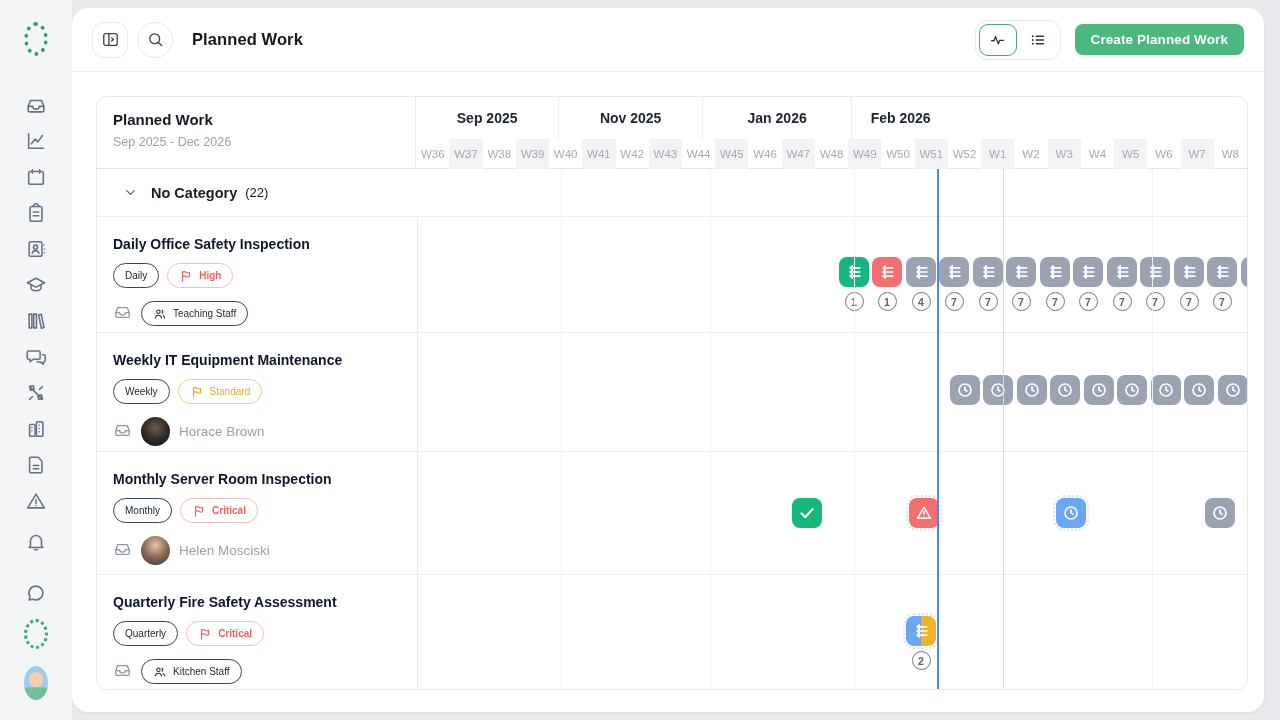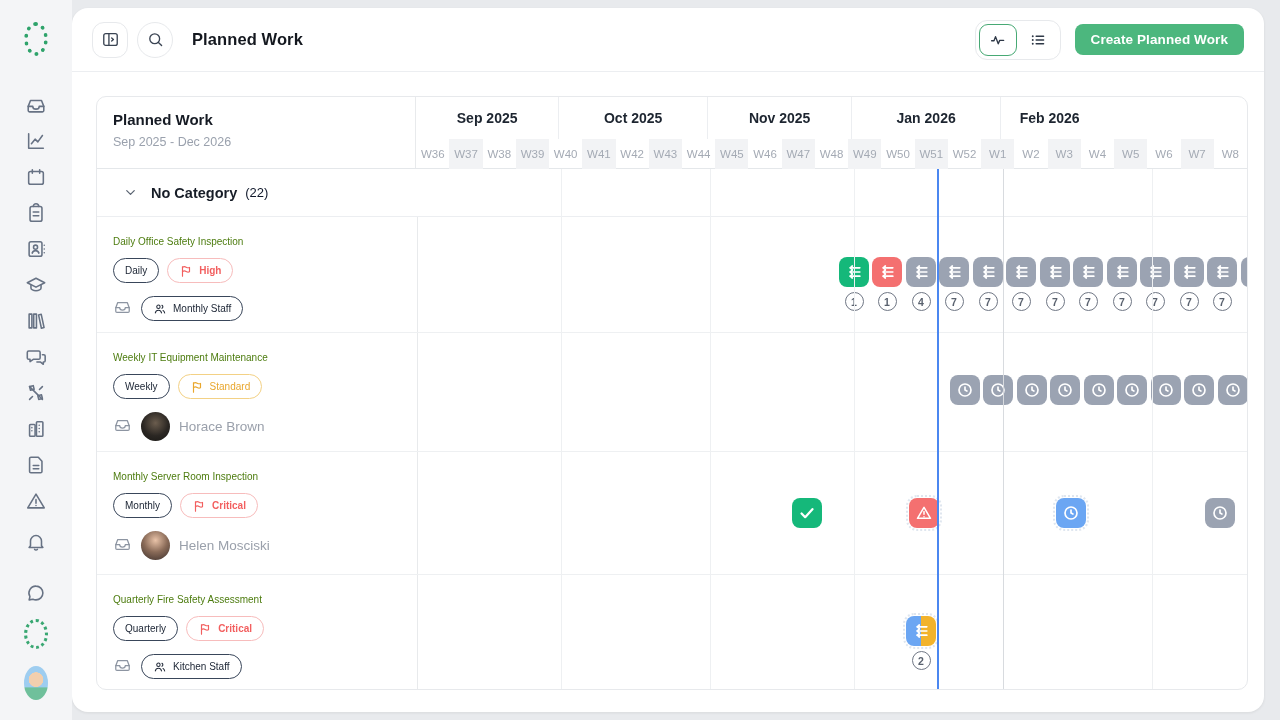--- a/index.html
+++ b/index.html
@@ -51,21 +51,21 @@
   .g-group { position:absolute; left:0; top:72px; width:100%; height:48px; display:flex; align-items:center;
              padding-left:26px; border-bottom:1px solid #eceef1; background:#fff; }
   .g-group svg { width:15px; height:15px; stroke:#5b6472; fill:none; stroke-width:2; stroke-linecap:round; stroke-linejoin:round; margin-right:13px; }
   .g-group .gl { font-size:14.5px; font-weight:700; color:#171d27; }
   .g-group .gc { font-size:13px; color:#0f172a; margin-left:8px; }
 
   .g-rows { position:absolute; left:0; top:120px; width:100%; }
   .g-row { display:flex; border-bottom:1px solid #eef0f2; }
   .g-row:last-child { border-bottom:none; }
   .row-left { width:321px; flex:none; border-right:1px solid #e8eaec; padding:19px 14px 0 16px; }
-  .row-title { font-size:10px; font-weight:400; color:#4d7c0f; }
+  .row-title { font-size:14px; font-weight:700; color:#0f172a; }
   .row-badges { display:flex; align-items:center; gap:8px; margin-top:11px; }
   .pill { display:inline-flex; align-items:center; gap:6px; height:25px; padding:0 11px; border-radius:13px;
           font-size:10px; border:1px solid #39465a; color:#202938; background:#fff; }
   .pill svg { width:14px; height:14px; }
   .pill.pri-red { color:#f25f5f; border-color:#f7bcbc; }
   .pill.pri-amber { color:#e9a72e; border-color:#f3d185; font-weight:400; }
   .pill.pri-red .plabel { font-weight:700; }
   .row-assign { display:flex; align-items:center; gap:9px; margin-top:13px; }
   .row-assign .inbox-ic svg { width:19px; height:19px; stroke:#8d95a2; fill:none; stroke-width:1.6; stroke-linecap:round; stroke-linejoin:round; }
   .assignee-name { font-size:13.5px; color:#9aa0ab; }
@@ -235,23 +235,20 @@
     <div class="gantt">
       <div class="g-header">
         <div class="g-h-left">
           <div class="t">Planned Work</div>
           <div class="s">Sep 2025 - Dec 2026</div>
         </div>
         <div class="g-h-right">
           <div class="months-row">
               <div class="month-cell" style="width: 143px;">
                 <span>Sep 2025</span>
-              </div>
-              <div class="month-cell" style="width: 149px;">
-                <span>Oct 2025</span>
               </div>
               <div class="month-cell" style="width: 144px;">
                 <span>Nov 2025</span>
               </div>
               <div class="month-cell" style="width: 149px;">
                 <span>Jan 2026</span>
               </div>
               <div class="month-cell" style="width: 97px;">
                 <span>Feb 2026</span>
               </div>
@@ -313,21 +310,21 @@
                     <path d="M3.5 13.5 6 7h12l2.5 6.5V18a1.5 1.5 0 0 1-1.5 1.5H5A1.5 1.5 0 0 1 3.5 18z"></path>
                     <path d="M3.5 13.5h5c0 1.8 1.6 3 3.5 3s3.5-1.2 3.5-3h5"></path>
                   </svg></span>
                 <span class="pill">
                   <svg viewBox="0 0 24 24" fill="none" stroke="currentColor" stroke-width="1.8" stroke-linecap="round" stroke-linejoin="round">
                     <circle cx="9.3" cy="8.2" r="2.9"></circle>
                     <path d="M4 18.8c.6-2.9 2.7-4.7 5.3-4.7s4.7 1.8 5.3 4.7"></path>
                     <path d="M15.3 5.6a2.9 2.9 0 0 1 0 5.2"></path>
                     <path d="M17.2 14.6c1.5.8 2.5 2.3 2.8 4.2"></path>
                   </svg>
-                  <span>Monthly Staff</span>
+                  <span>Teaching Staff</span>
                 </span>
               </div>
             </div>
             <div class="row-right">
               <div class="marker green" style="left: 421px; top: 40px;">
                 <svg viewBox="0 0 24 24">
                   <path d="M19 7H7.5M19 12H7.5M19 17H7.5"></path>
                   <path d="M10 4.8 7.5 7 10 9.2M10 9.8 7.5 12l2.5 2.2M10 14.8 7.5 17l2.5 2.2"></path>
                 </svg>
               </div>

